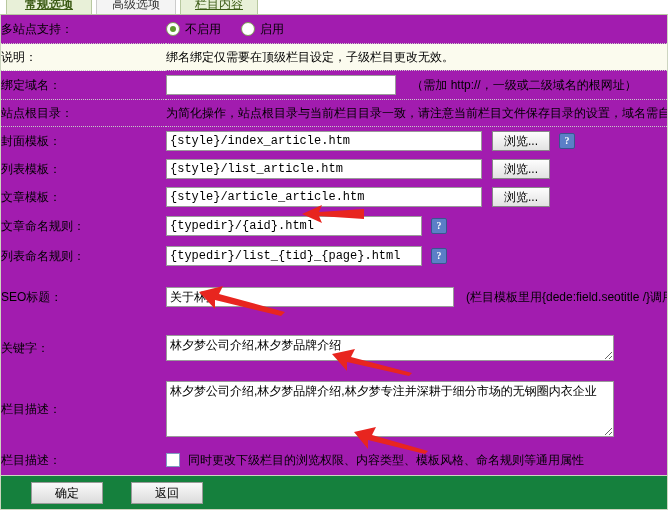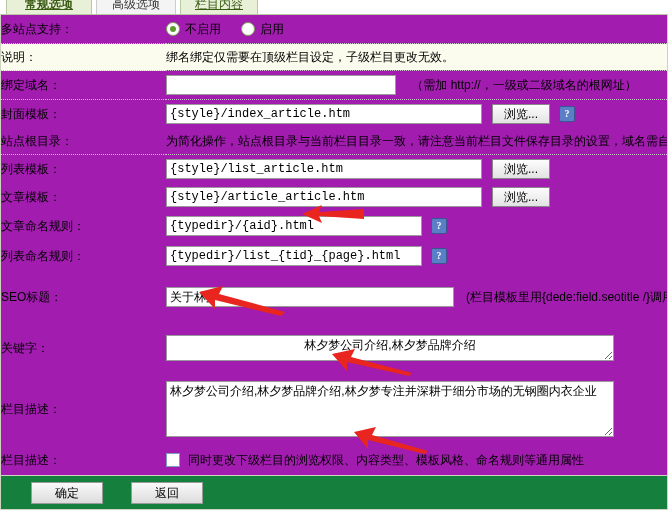--- a/index.html
+++ b/index.html
@@ -132,21 +132,21 @@
     border: 1px solid #9a9a9a;
     background: #ffffff;
     box-sizing: border-box;
     padding: 2px 3px;
     color: #000;
     resize: both;
     overflow: hidden;
     vertical-align: top;
     line-height: 15px;
   }
-  .ta-kw   { width: 448px; height: 26px; text-align: center; }
+  .ta-kw   { width: 448px; height: 26px; }
   .ta-desc { width: 448px; height: 56px; }
 
   button.browse {
     font-family: "Liberation Sans", "DejaVu Sans", sans-serif;
     font-size: 12px;
     height: 20px;
     width: 58px;
     padding: 0;
     margin-left: 10px;
     border: 1px solid #888888;
@@ -283,33 +283,33 @@
   </tr>
 
   <tr class="row">
     <td class="label h28">绑定域名：</td>
     <td class="field h28">
       <input class="txt cn w-domain" type="text" value="" style="">
       <span class="note">（需加 http://，一级或二级域名的根网址）</span>
     </td>
   </tr>
 
-  <tr class="row nodots">
-    <td class="label h28">封面模板：</td>
-    <td class="field h28">
-      <input class="txt w-tpl" type="text" value="{style}/index_article.htm" style=""><button class="browse">浏览...</button><span class="help">?</span>
-    </td>
-  </tr>
-
   <tr class="row">
     <td class="label h26">站点根目录：</td>
     <td class="field h26">为简化操作，站点根目录与当前栏目目录一致，请注意当前栏目文件保存目录的设置，域名需自</td>
   </tr>
 
   <tr class="row nodots">
+    <td class="label h28">封面模板：</td>
+    <td class="field h28">
+      <input class="txt w-tpl" type="text" value="{style}/index_article.htm" style=""><button class="browse">浏览...</button><span class="help">?</span>
+    </td>
+  </tr>
+
+  <tr class="row nodots">
     <td class="label h28">列表模板：</td>
     <td class="field h28">
       <input class="txt w-tpl" type="text" value="{style}/list_article.htm" style=""><button class="browse">浏览...</button>
     </td>
   </tr>
 
   <tr class="row nodots">
     <td class="label h28">文章模板：</td>
     <td class="field h28">
       <input class="txt w-tpl" type="text" value="{style}/article_article.htm" style=""><button class="browse">浏览...</button>

